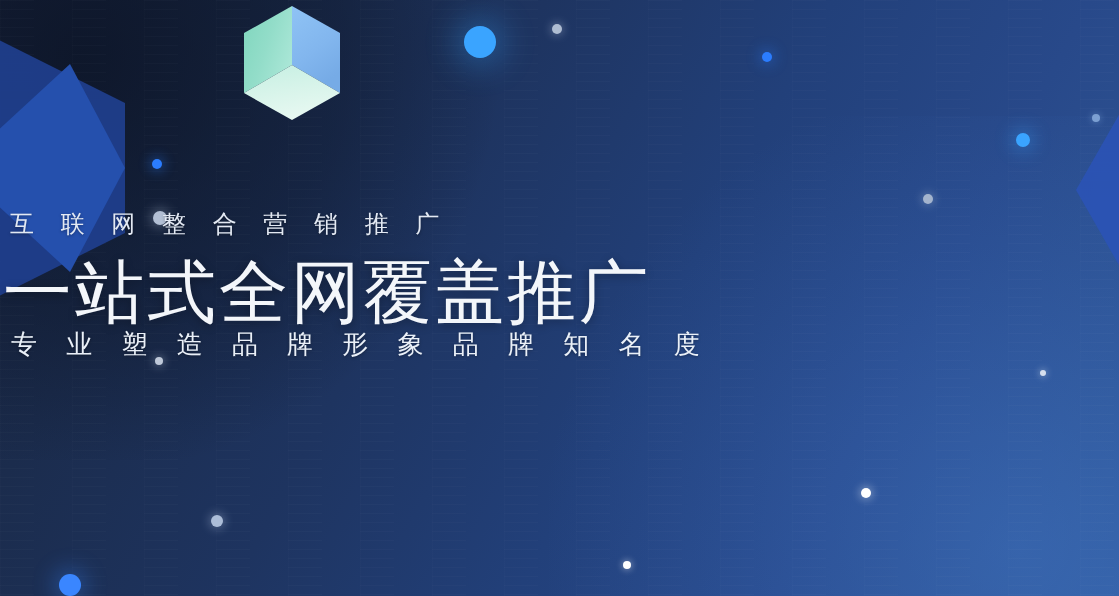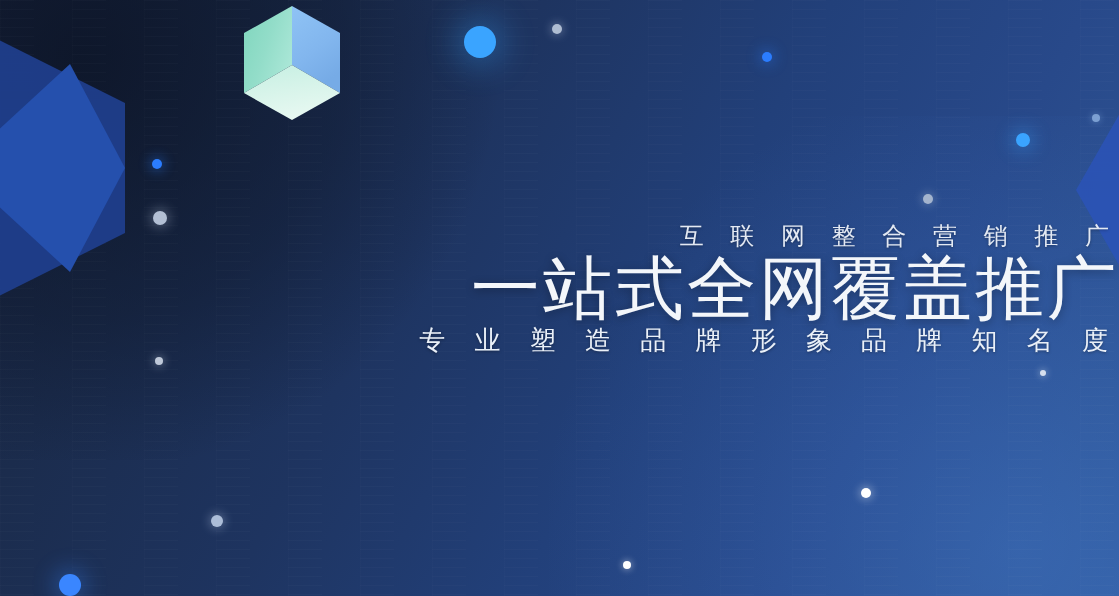--- a/index.html
+++ b/index.html
@@ -94,35 +94,35 @@
     position: absolute;
     border-radius: 50%;
     pointer-events: none;
   }
 
   
   .text-wrap {
     position: absolute;
     left: 0;
     right: 0;
-    top: 224px;
-    text-align: right;
+    top: 212px;
+    text-align: left;
     z-index: 6;
   }
   .eyebrow {
     font-size: 24px;
     letter-spacing: 10px;
     color: #e3e9f3;
     font-weight: 400;
     line-height: 1;
     text-indent: 10px;
     text-shadow: 0 1px 3px rgba(0,0,0,0.35);
   }
   .headline {
-    margin-top: 4px;
+    margin-top: 20px;
     font-size: 69px;
     letter-spacing: 3px;
     color: #f3f6fa;
     font-weight: 400;
     line-height: 1.08;
     text-indent: 3px;
     text-shadow: 0 2px 10px rgba(0,0,0,0.30);
   }
   .tagline {
     font-size: 26px;

